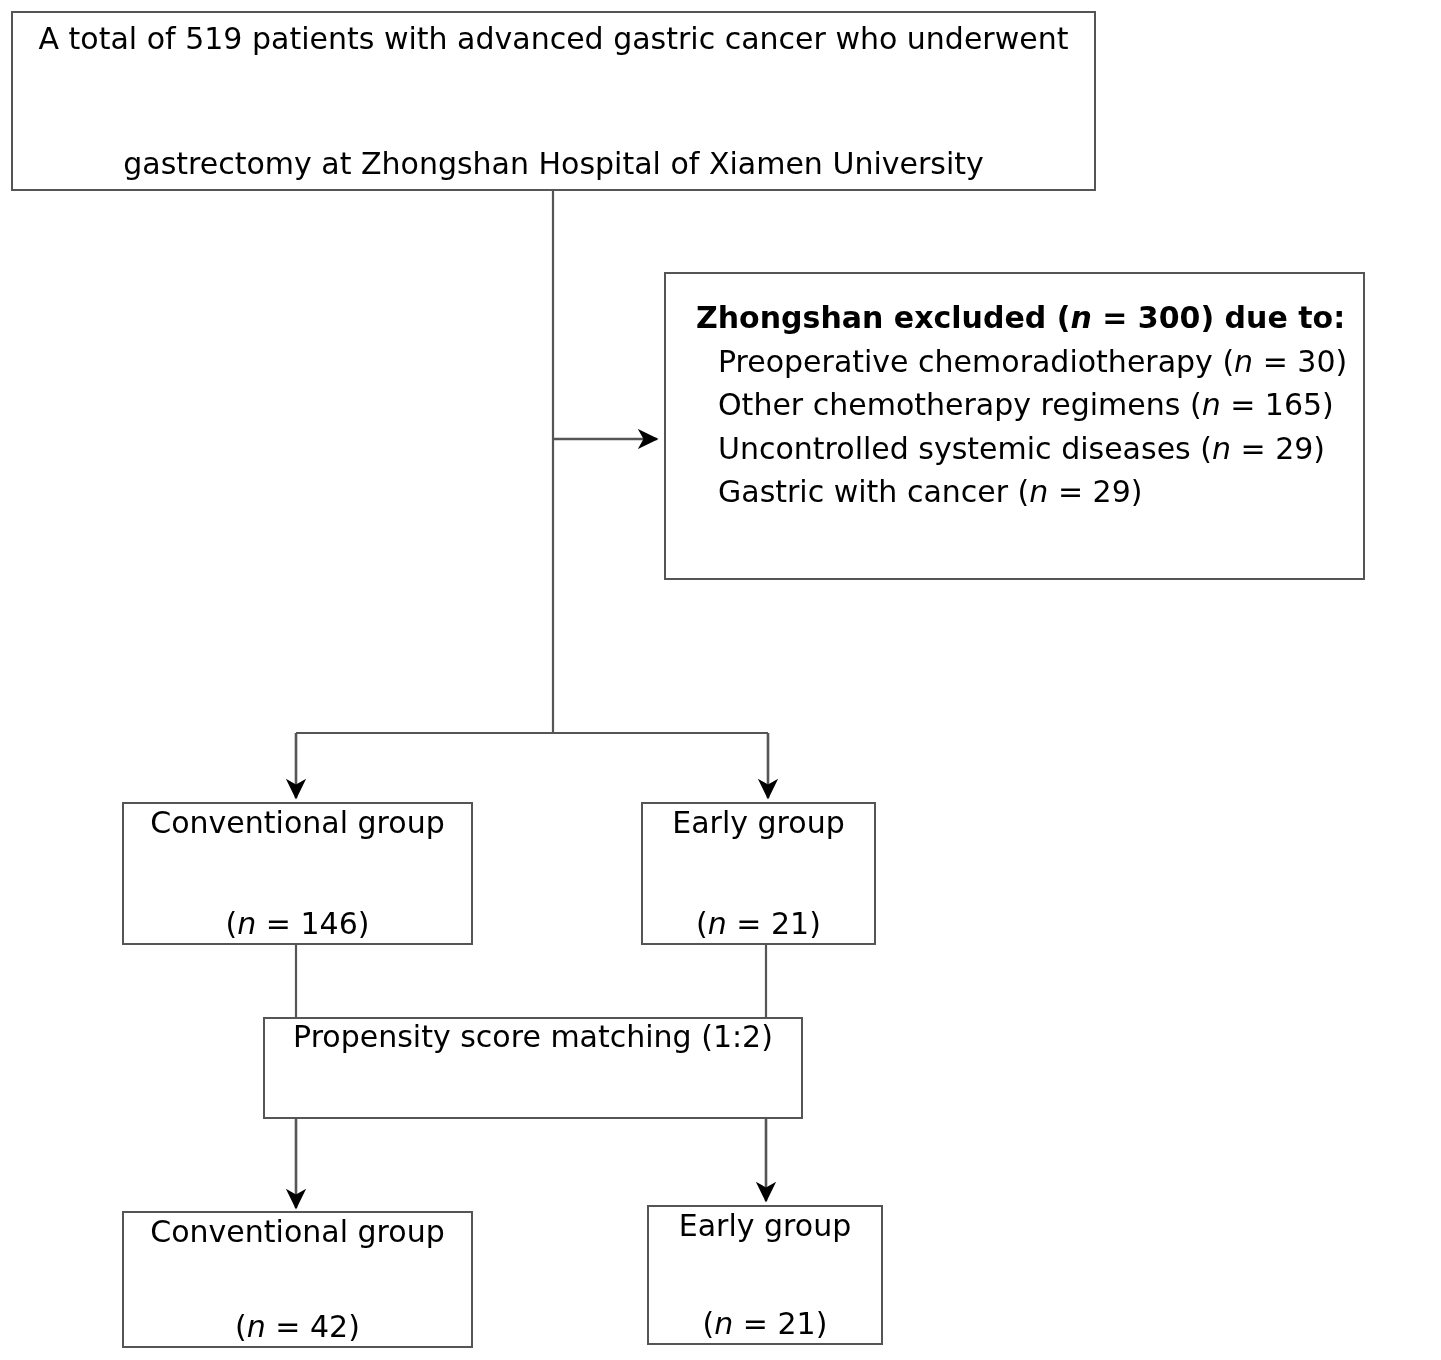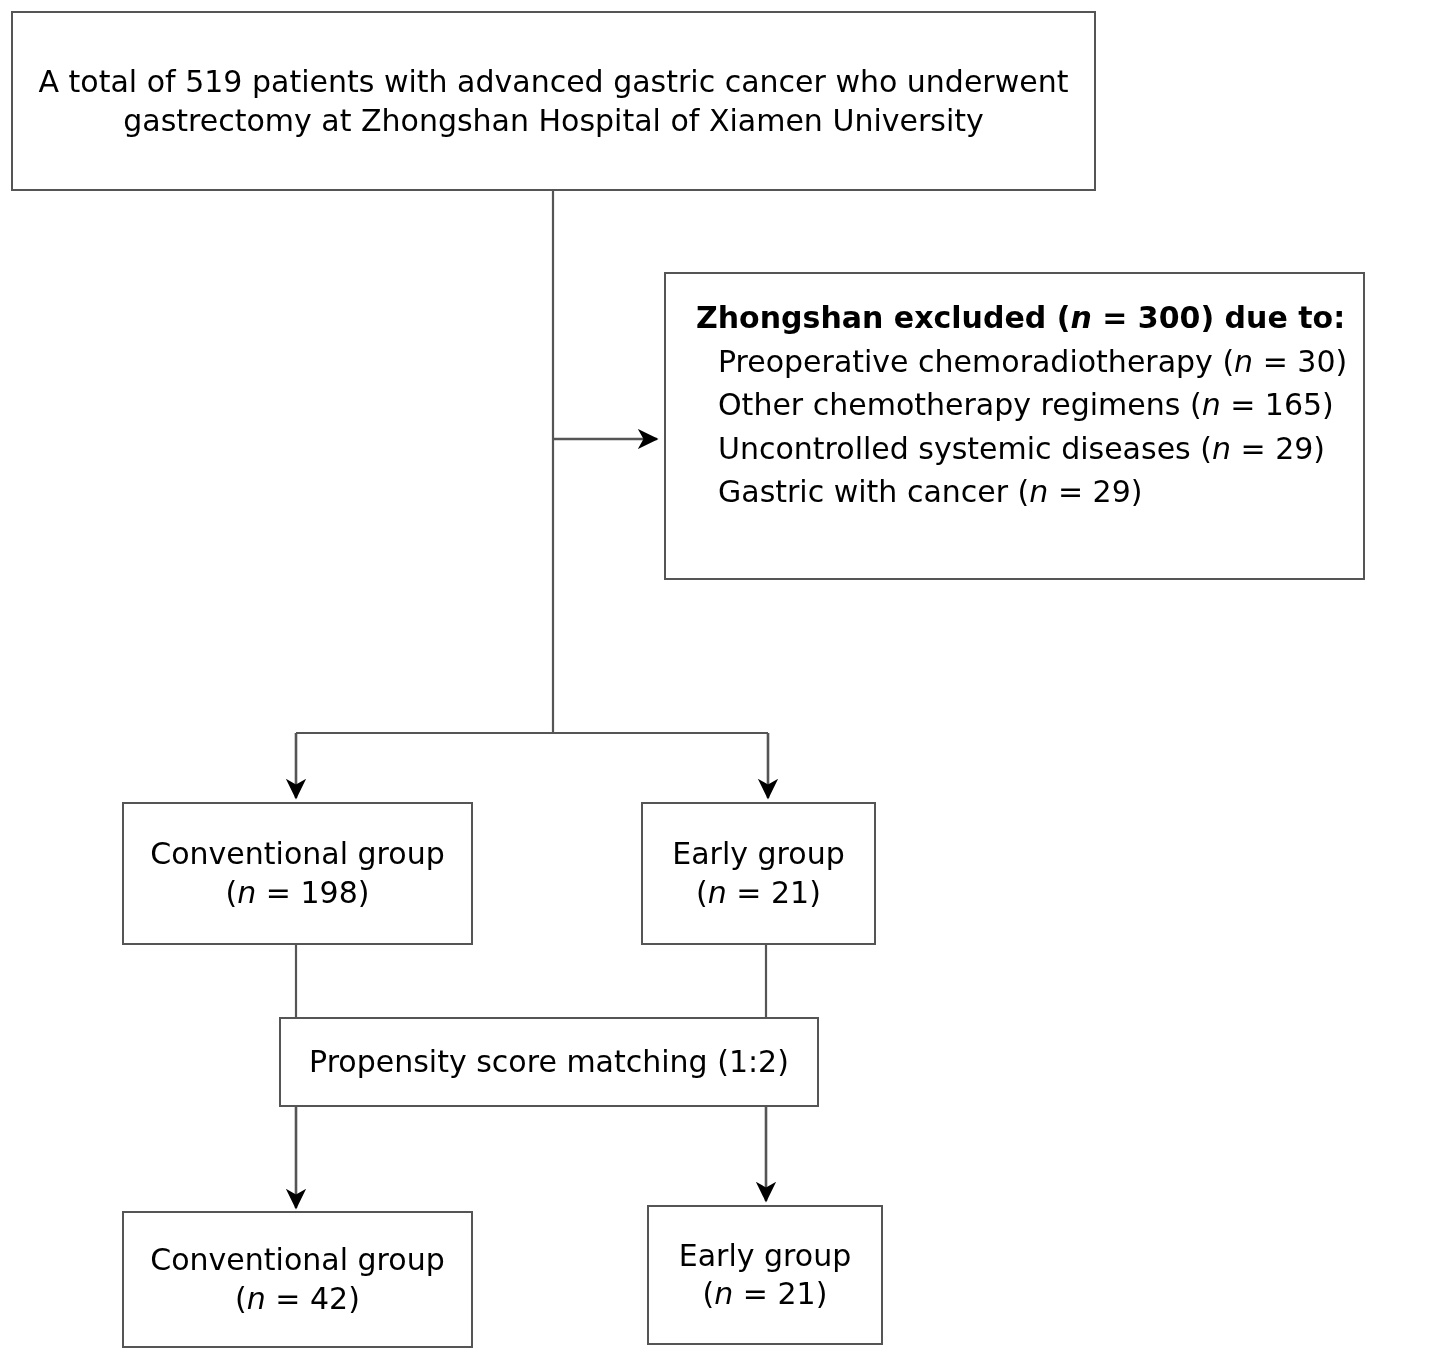--- a/index.html
+++ b/index.html
@@ -17,21 +17,21 @@
     overflow: hidden;
   }
   .box {
     position: absolute;
     box-sizing: border-box;
     border: 2px solid #555555;
     background: #ffffff;
     display: flex;
     flex-direction: column;
     align-items: center;
-    justify-content: center;
+    justify-content: space-between;
     z-index: 3;
   }
   .box.left-align {
     align-items: flex-start;
     justify-content: flex-start;
   }
   .tline {
     font-size: 30px;
     line-height: 1.30;
     color: #000000;
@@ -113,29 +113,29 @@
   <div class="box left-align" style="left:664px; top:272px; width:701px; height:308px; padding:22px 0 0 30px;">
     <div class="exline bold"><span>Zhongshan excluded (</span><em class="nvar">n</em><span> = 300) due to:</span></div>
     <div class="exline indent"><span>Preoperative chemoradiotherapy (</span><em class="nvar">n</em><span> = 30)</span></div>
     <div class="exline indent"><span>Other chemotherapy regimens (</span><em class="nvar">n</em><span> = 165)</span></div>
     <div class="exline indent"><span>Uncontrolled systemic diseases (</span><em class="nvar">n</em><span> = 29)</span></div>
     <div class="exline indent"><span>Gastric with cancer (</span><em class="nvar">n</em><span> = 29)</span></div>
   </div>
 
   <div class="box" style="left:122px; top:802px; width:351px; height:143px;">
     <div class="gline">Conventional group</div>
-    <div class="gline"><span>(</span><em class="nvar">n</em><span> = 198)</span></div>
+    <div class="gline"><span>(</span><em class="nvar">n</em><span> = 146)</span></div>
   </div>
 
   <div class="box" style="left:641px; top:802px; width:235px; height:143px;">
     <div class="gline">Early group</div>
     <div class="gline"><span>(</span><em class="nvar">n</em><span> = 21)</span></div>
   </div>
 
-  <div class="box" style="left:263px; top:1017px; width:540px; height:90px;margin-left:16px;">
+  <div class="box" style="left:263px; top:1017px; width:540px; height:102px;">
     <div class="psmline">Propensity score matching (1:2)</div>
   </div>
 
   <div class="box" style="left:122px; top:1211px; width:351px; height:137px;">
     <div class="gline">Conventional group</div>
     <div class="gline"><span>(</span><em class="nvar">n</em><span> = 42)</span></div>
   </div>
 
   <div class="box" style="left:647px; top:1205px; width:236px; height:140px;">
     <div class="gline">Early group</div>

